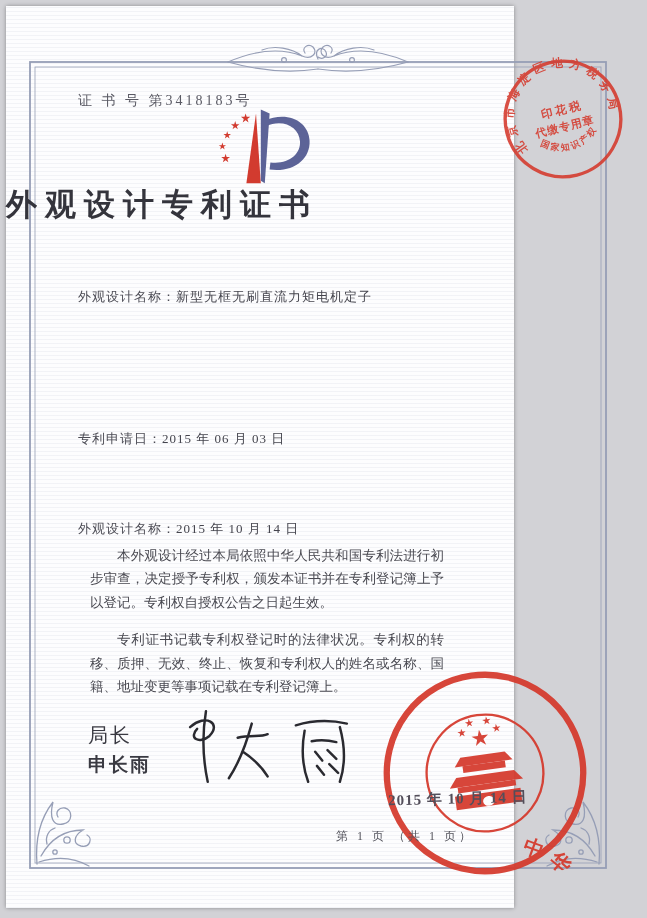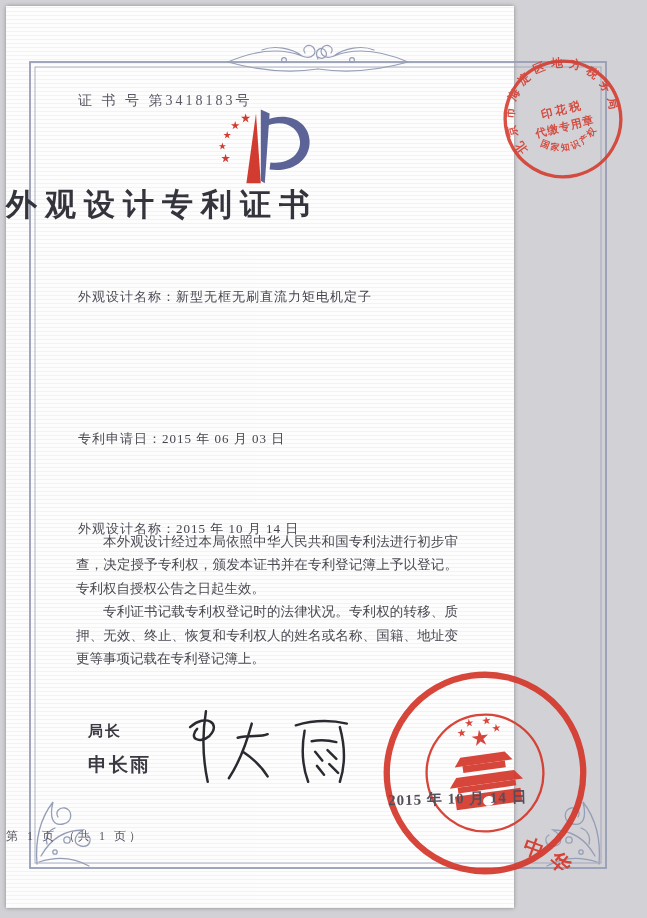--- a/index.html
+++ b/index.html
@@ -38,33 +38,33 @@
   .field{
     position:absolute;left:72px;right:56px;
     font-size:13px;color:#494951;letter-spacing:1px;white-space:nowrap;margin-top:20px;
   }
   .flabel{color:#4c4c55;}
   .fvalue{color:#44444d;}
   .bodytext{
     position:absolute;left:70px;right:56px;top:524px;
     font-size:13.5px;line-height:1.74;color:#494951;text-align:justify;
   }
-  .bodytext p{text-indent:2em;margin:0;}
-  .sig-title{position:absolute;left:82px;top:716px;font-size:15px;font-weight:700;color:#3a3a42;letter-spacing:2px;}
+  .bodytext p{text-indent:2em;margin:14px;}
+  .sig-title{position:absolute;left:82px;top:716px;font-size:20px;font-weight:400;color:#3a3a42;letter-spacing:2px;}
   .sig-name{position:absolute;left:82px;top:746px;font-size:19px;font-weight:600;color:#3a3a42;letter-spacing:2px;}
   .signature{position:absolute;left:170px;top:688px;width:185px;height:105px;}
   .seal-top{position:absolute;left:494px;top:50px;width:126px;height:126px;transform:rotate(-14deg);opacity:0.88;}
   .seal-bottom{position:absolute;left:372px;top:660px;width:214px;height:214px;transform:rotate(-8deg);opacity:0.93;}
   .seal-date{
     position:absolute;left:382px;top:783px;width:180px;
     font-size:15px;font-weight:700;color:#534e5a;letter-spacing:1px;
     transform:rotate(-1.5deg);z-index:5;
   }
   .footer{
-    position:absolute;left:0;right:40px;top:822px;text-align:left;
+    position:absolute;left:0;right:40px;top:822px;text-align:right;
     font-size:12px;color:#55555e;letter-spacing:3px;
   }
   .seal-text{fill:var(--seal-red);font-family:"Liberation Serif","DejaVu Serif",serif;font-weight:600;}
 </style>
 </head>
 <body>
 
 <div class="paper">
 
   <svg class="frame" viewBox="0 0 636 902">

